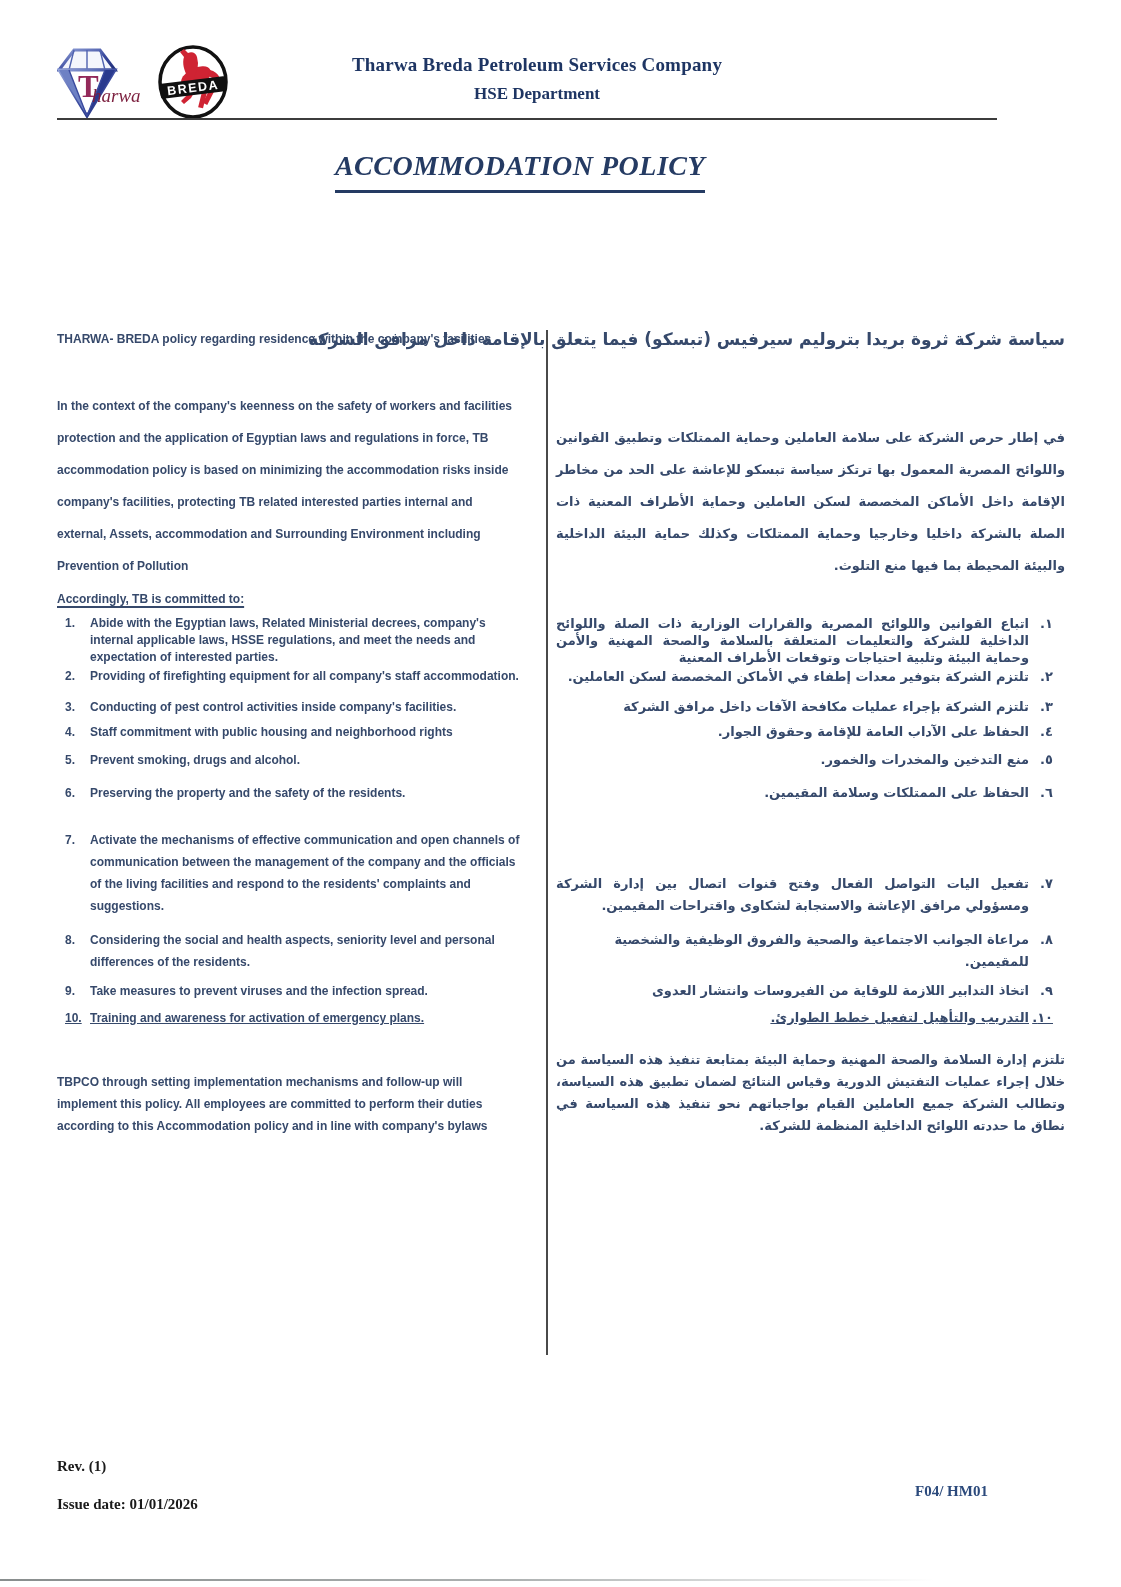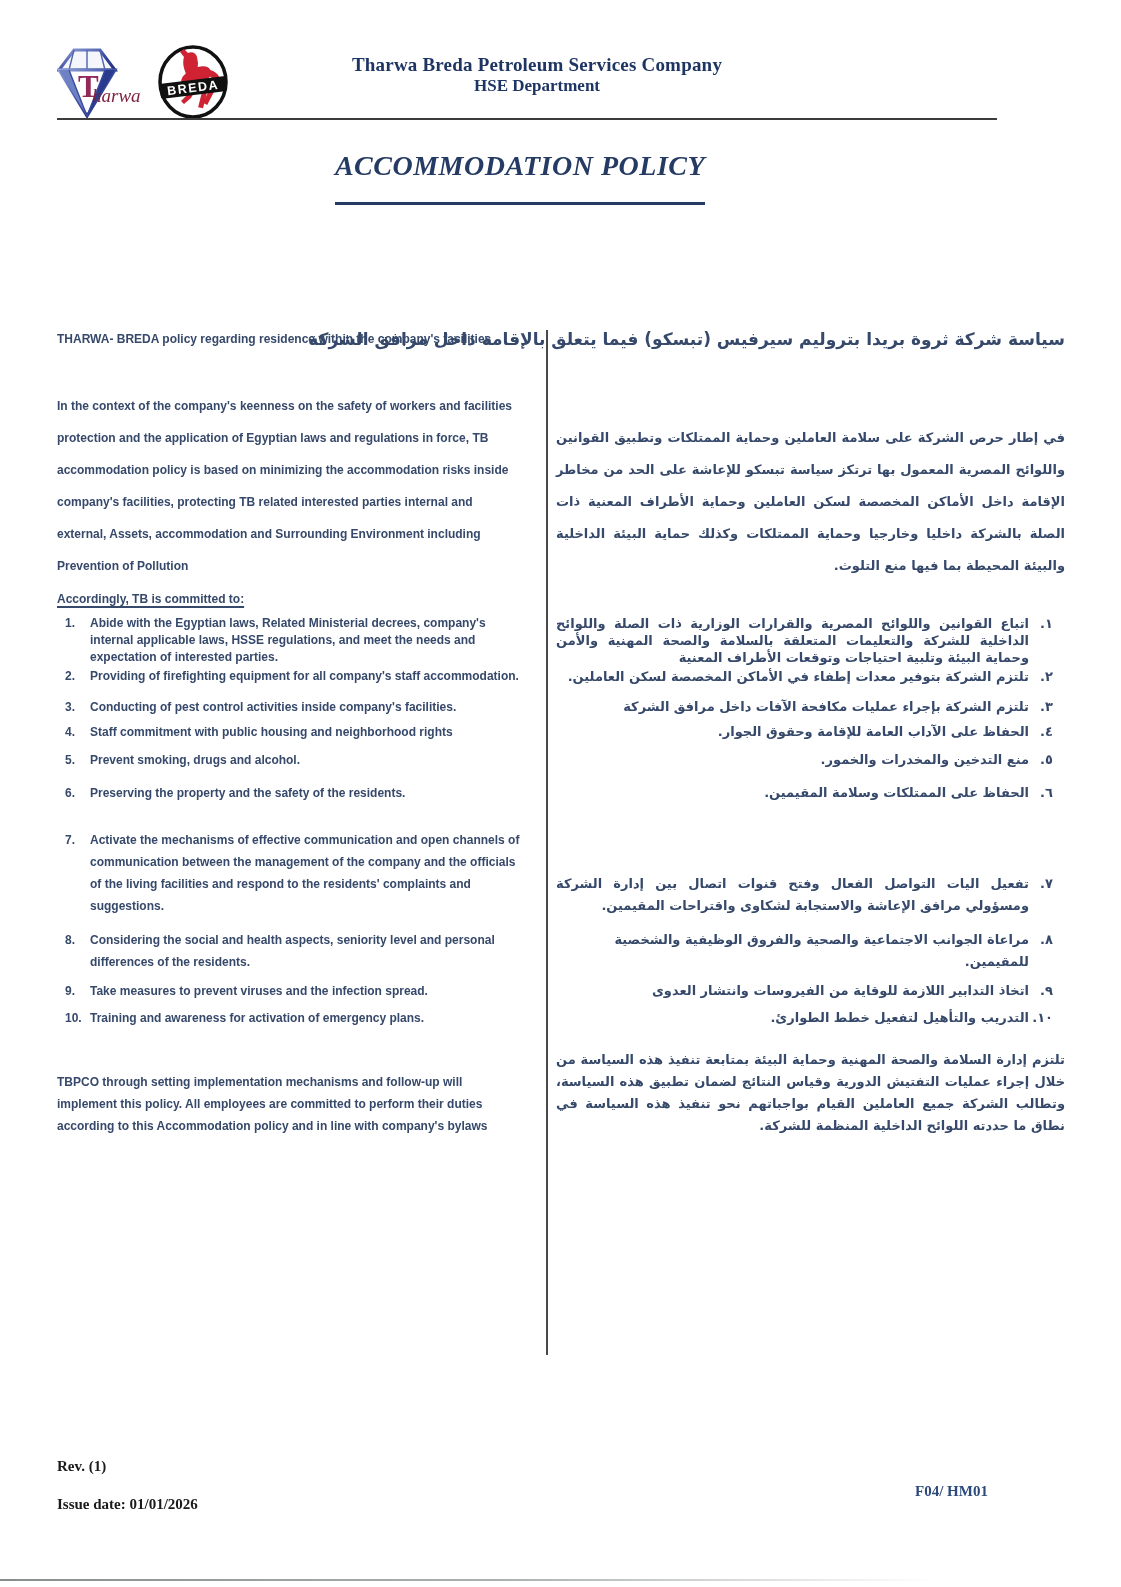--- a/index.html
+++ b/index.html
@@ -10,27 +10,27 @@
     background:#ffffff;
     font-family:"Liberation Sans","DejaVu Sans",sans-serif;
     color:#36496b;
     overflow:hidden;
   }
   
   .logos{position:absolute;left:57px;top:44px;display:flex;align-items:flex-start;gap:12px;}
   .hdr-title{position:absolute;left:327px;top:54px;width:420px;text-align:center;
     font-family:"Liberation Serif","DejaVu Serif",serif;font-weight:bold;color:#1e3563;}
   .hdr-title .line1{font-size:19px;letter-spacing:.2px;}
-  .hdr-title .line2{font-size:17px;}
+  .hdr-title .line2{font-size:17px;margin-top:8px;}
   .hdr-rule{position:absolute;left:57px;top:118px;width:940px;height:2px;background:#3c3c3c;}
   
   .title-wrap{position:absolute;left:0;top:150px;width:1040px;text-align:center;}
   .title-en{font-family:"Liberation Serif","DejaVu Serif",serif;font-style:italic;font-weight:bold;
     font-size:28px;letter-spacing:.5px;color:#253b63;}
-  .title-en .u-thick{border-bottom:3px solid #253b63;padding-bottom:20px;display:inline-block;}
+  .title-en .u-thick{border-bottom:3px solid #253b63;padding-bottom:8px;display:inline-block;}
   .title-ar{margin-top:16px;font-family:"DejaVu Sans",sans-serif;font-weight:bold;
     font-size:21px;color:#253b63;direction:rtl;}
   .title-ar .u-thick{border-bottom:2.5px solid #37508a;padding-bottom:5px;display:inline-block;}
   
   .main{position:absolute;left:57px;top:326px;width:1008px;padding-top:5px;}
   .divider{position:absolute;left:489px;top:4px;width:2px;height:1025px;background:#4a4a4a;}
   .row{display:flex;align-items:flex-end;}
   .c-en{width:489px;padding-right:22px;box-sizing:border-box;font-size:12px;font-weight:bold;
     font-family:"Liberation Sans","DejaVu Sans",sans-serif;}
   .c-ar{width:519px;padding-left:10px;box-sizing:border-box;direction:rtl;text-align:right;
@@ -51,21 +51,21 @@
   .row-sect{margin-top:8px;line-height:18px;}
   .row-i1{margin-top:7px;line-height:17px;}
   .row-i2{margin-top:2px;line-height:17px;}
   .row-i3{margin-top:13px;line-height:18px;}
   .row-i4{margin-top:7px;line-height:18px;}
   .row-i5{margin-top:10px;line-height:18px;}
   .row-i6{margin-top:15px;line-height:18px;}
   .row-i7{margin-top:27px;line-height:22px;}
   .row-i8{margin-top:12px;line-height:22px;}
   .row-i9{margin-top:9px;line-height:18px;}
-  .row-i10{margin-top:9px;line-height:18px;}
+  .row-i10{margin-top:9px;line-height:18px;text-decoration:underline;}
   .row-close{margin-top:22px;line-height:22px;}
   
   .ft{position:absolute;font-family:"Liberation Serif","DejaVu Serif",serif;font-weight:bold;
     font-size:15px;color:#1a1a1a;}
   .ft-rev{left:57px;top:1458px;}
   .ft-issue{left:57px;top:1496px;}
   .ft-code{left:915px;top:1483px;color:#2c4a7c;font-weight:bold;}
   .bottom-line{position:absolute;left:0;bottom:6px;width:935px;height:2px;
     background:linear-gradient(to right,#888d8d 0%,#aeb2b2 55%,rgba(255,255,255,0) 100%);}
 </style>

